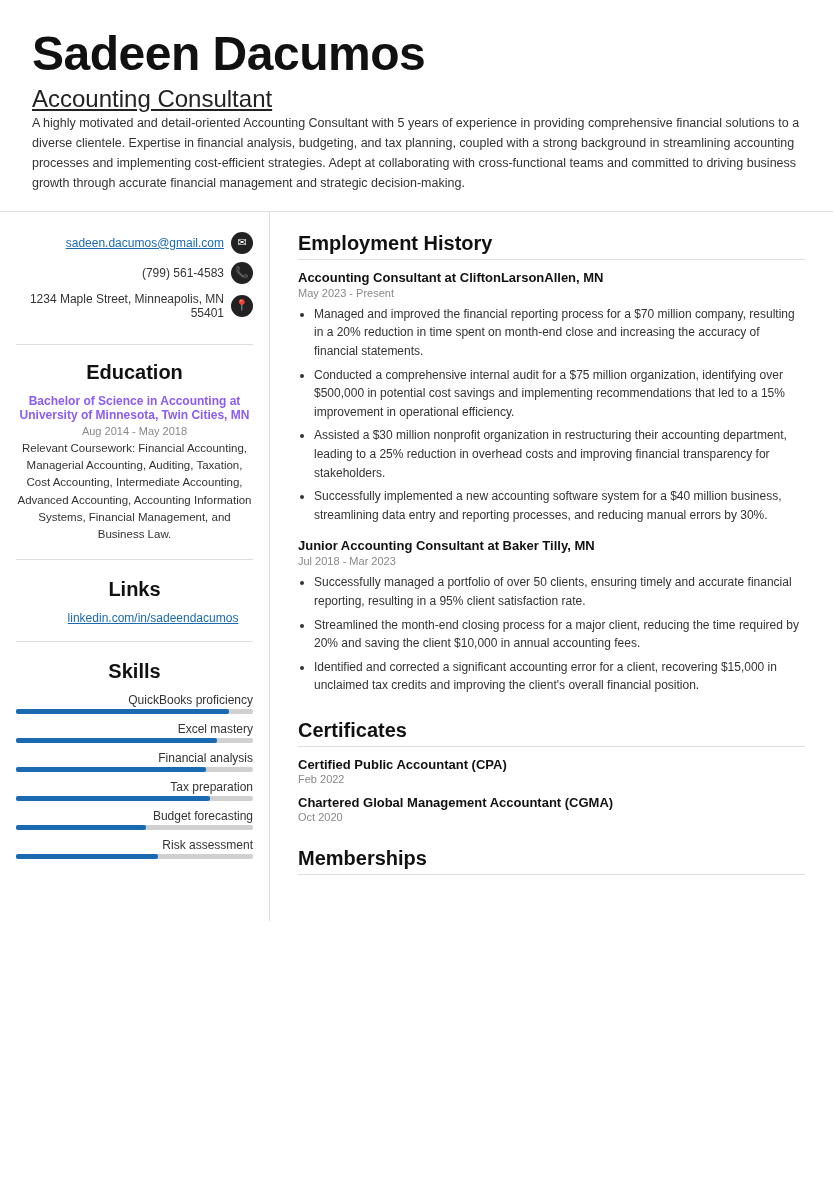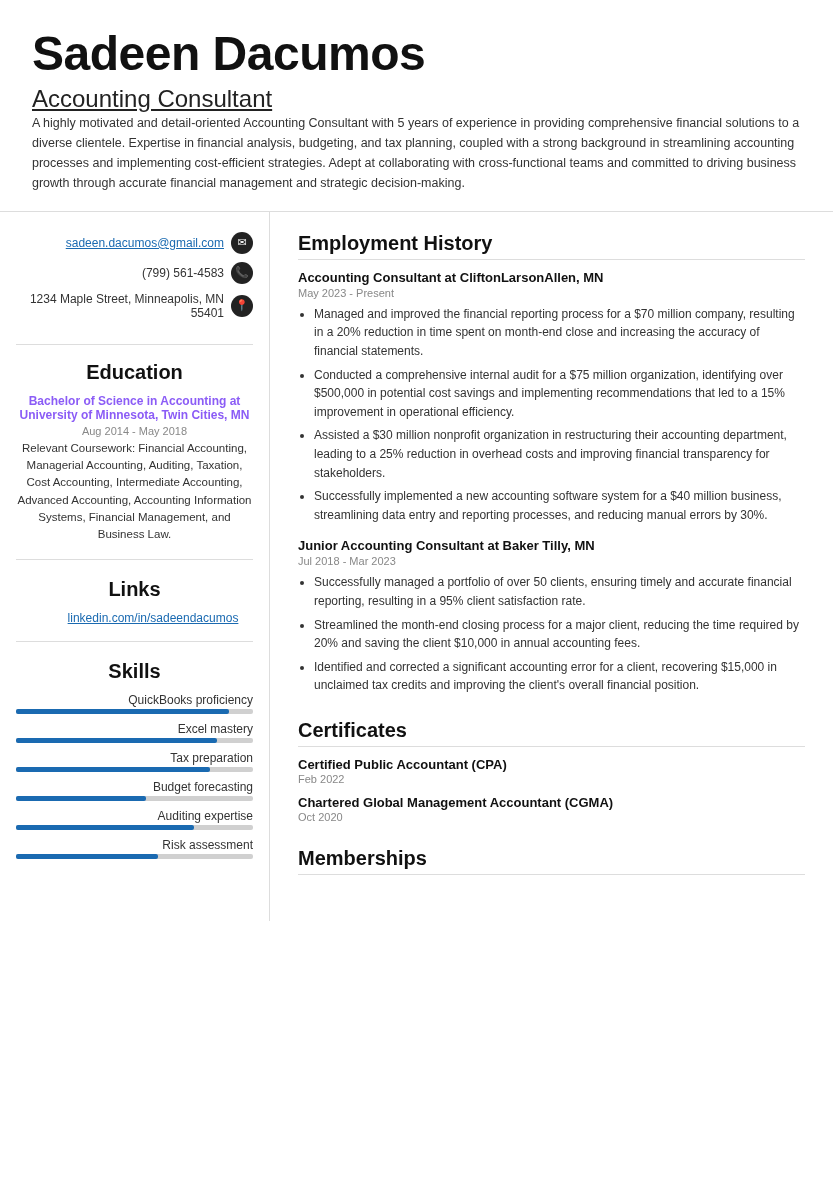--- a/index.html
+++ b/index.html
@@ -241,35 +241,35 @@
       <div class="skill-bar-fill" style="width:90%"></div>
     </div>
   </div>
           <div class="skill-item">
     <div class="skill-label">Excel mastery</div>
     <div class="skill-bar-bg">
       <div class="skill-bar-fill" style="width:85%"></div>
     </div>
   </div>
           <div class="skill-item">
+    <div class="skill-label">Financial analysis</div>
+    <div class="skill-bar-bg">
+      <div class="skill-bar-fill" style="width:80%"></div>
+    </div>
+  </div>
+          <div class="skill-item">
     <div class="skill-label">Tax preparation</div>
     <div class="skill-bar-bg">
       <div class="skill-bar-fill" style="width:82%"></div>
     </div>
   </div>
           <div class="skill-item">
     <div class="skill-label">Budget forecasting</div>
     <div class="skill-bar-bg">
       <div class="skill-bar-fill" style="width:55%"></div>
-    </div>
-  </div>
-          <div class="skill-item">
-    <div class="skill-label">Auditing expertise</div>
-    <div class="skill-bar-bg">
-      <div class="skill-bar-fill" style="width:75%"></div>
     </div>
   </div>
           <div class="skill-item">
     <div class="skill-label">Risk assessment</div>
     <div class="skill-bar-bg">
       <div class="skill-bar-fill" style="width:60%"></div>
     </div>
   </div>
         </div>
     </div>

